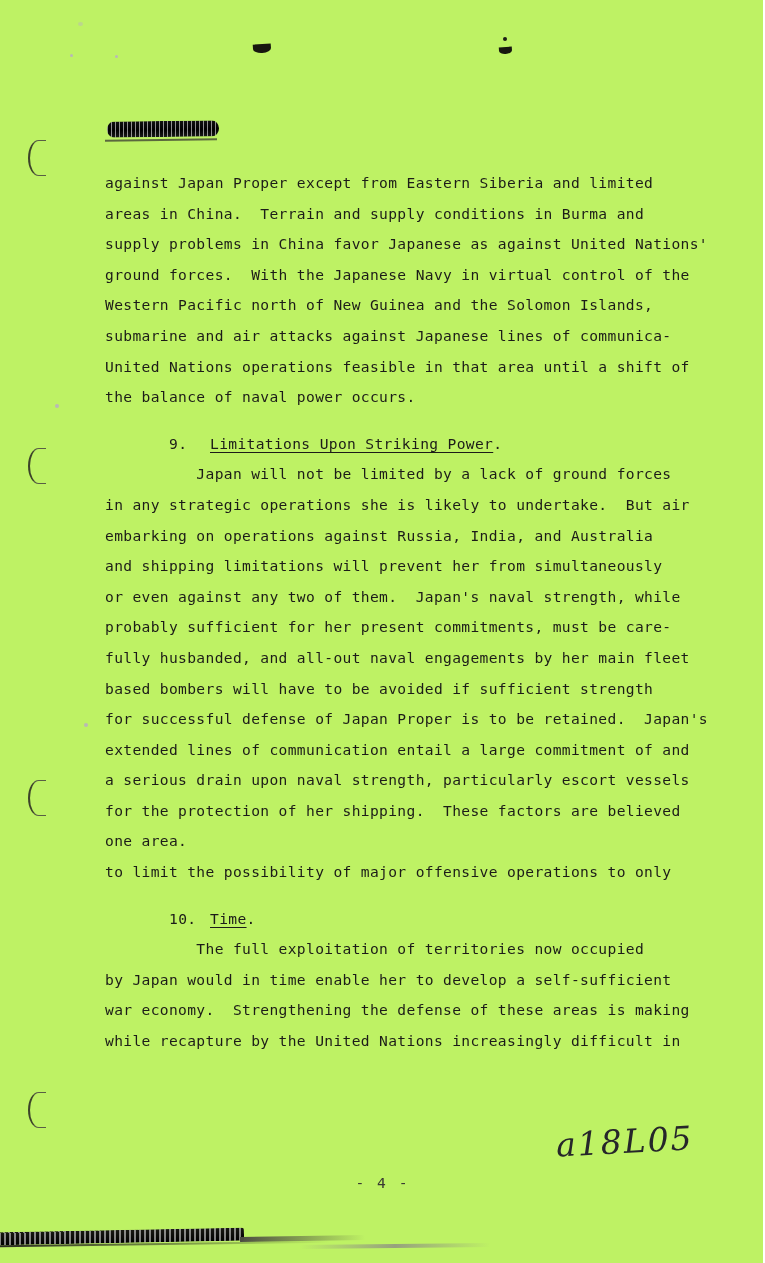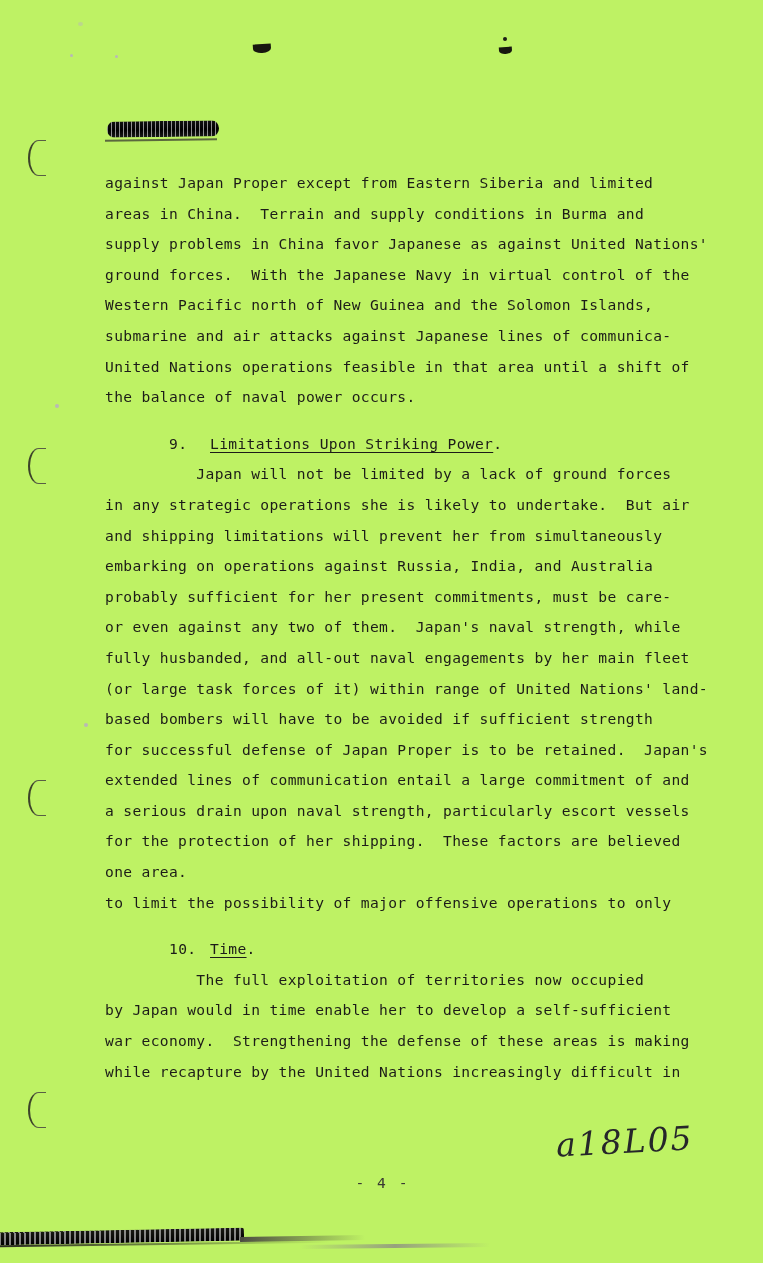--- a/index.html
+++ b/index.html
@@ -227,26 +227,25 @@
       <div class="line">United Nations operations feasible in that area until a shift of</div>
       <div class="line">the balance of naval power occurs.</div>
     </div>
 
     <div class="gap"></div>
 
     <div>
       <div class="section-head"><span class="sec-num">9.</span><span class="sec-title">Limitations Upon Striking Power</span><span>.</span></div>
       <div class="line">          Japan will not be limited by a lack of ground forces</div>
       <div class="line">in any strategic operations she is likely to undertake.  But air</div>
+      <div class="line">embarking on operations against Russia, India, and Australia</div>
       <div class="line">and shipping limitations will prevent her from simultaneously</div>
-      <div class="line">embarking on operations against Russia, India, and Australia</div>
+      <div class="line">or even against any two of them.  Japan's naval strength, while</div>
       <div class="line">probably sufficient for her present commitments, must be care-</div>
-      <div class="line">or even against any two of them.  Japan's naval strength, while</div>
       <div class="line">fully husbanded, and all-out naval engagements by her main fleet</div>
-      <div class="line">(or large task forces of it) within range of United Nations' land-</div>
       <div class="line">based bombers will have to be avoided if sufficient strength</div>
       <div class="line">for successful defense of Japan Proper is to be retained.  Japan's</div>
       <div class="line">extended lines of communication entail a large commitment of and</div>
       <div class="line">a serious drain upon naval strength, particularly escort vessels</div>
       <div class="line">for the protection of her shipping.  These factors are believed</div>
       <div class="line">one area.</div>
       <div class="line">to limit the possibility of major offensive operations to only</div>
     </div>
 
     <div class="gap"></div>

